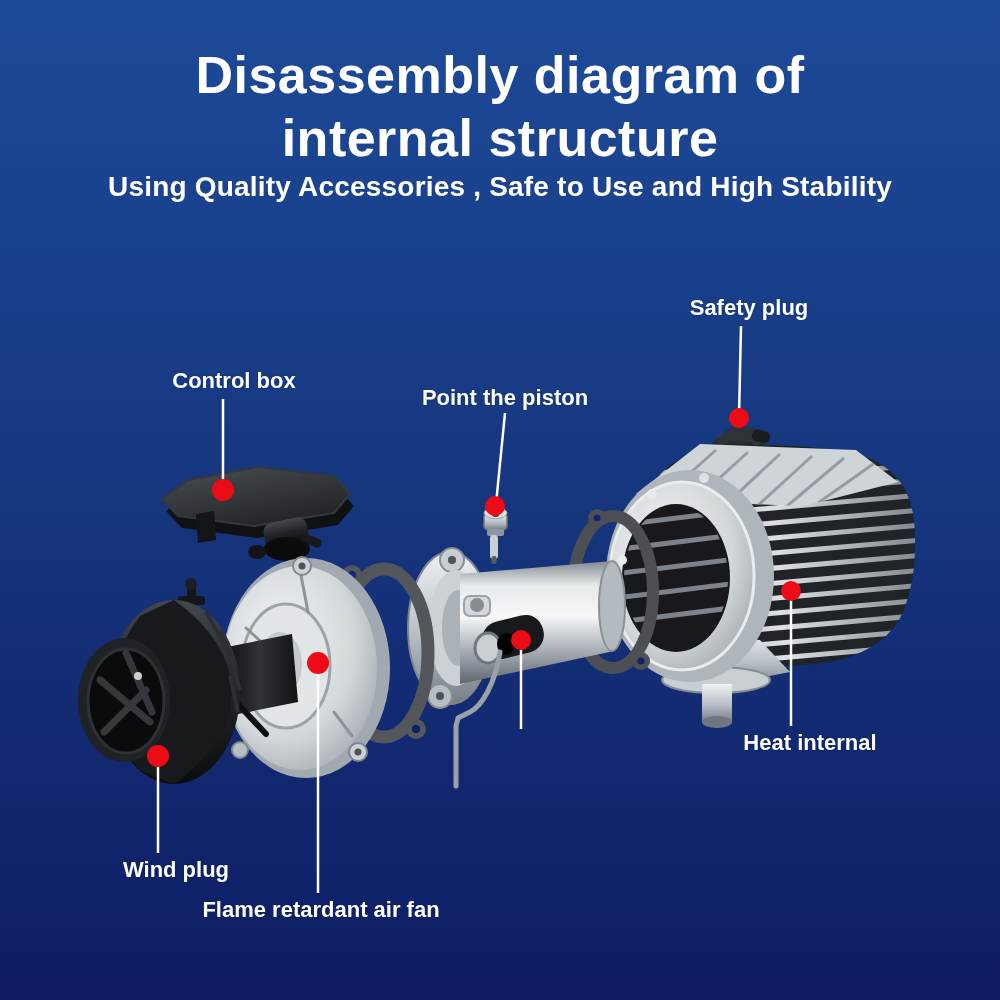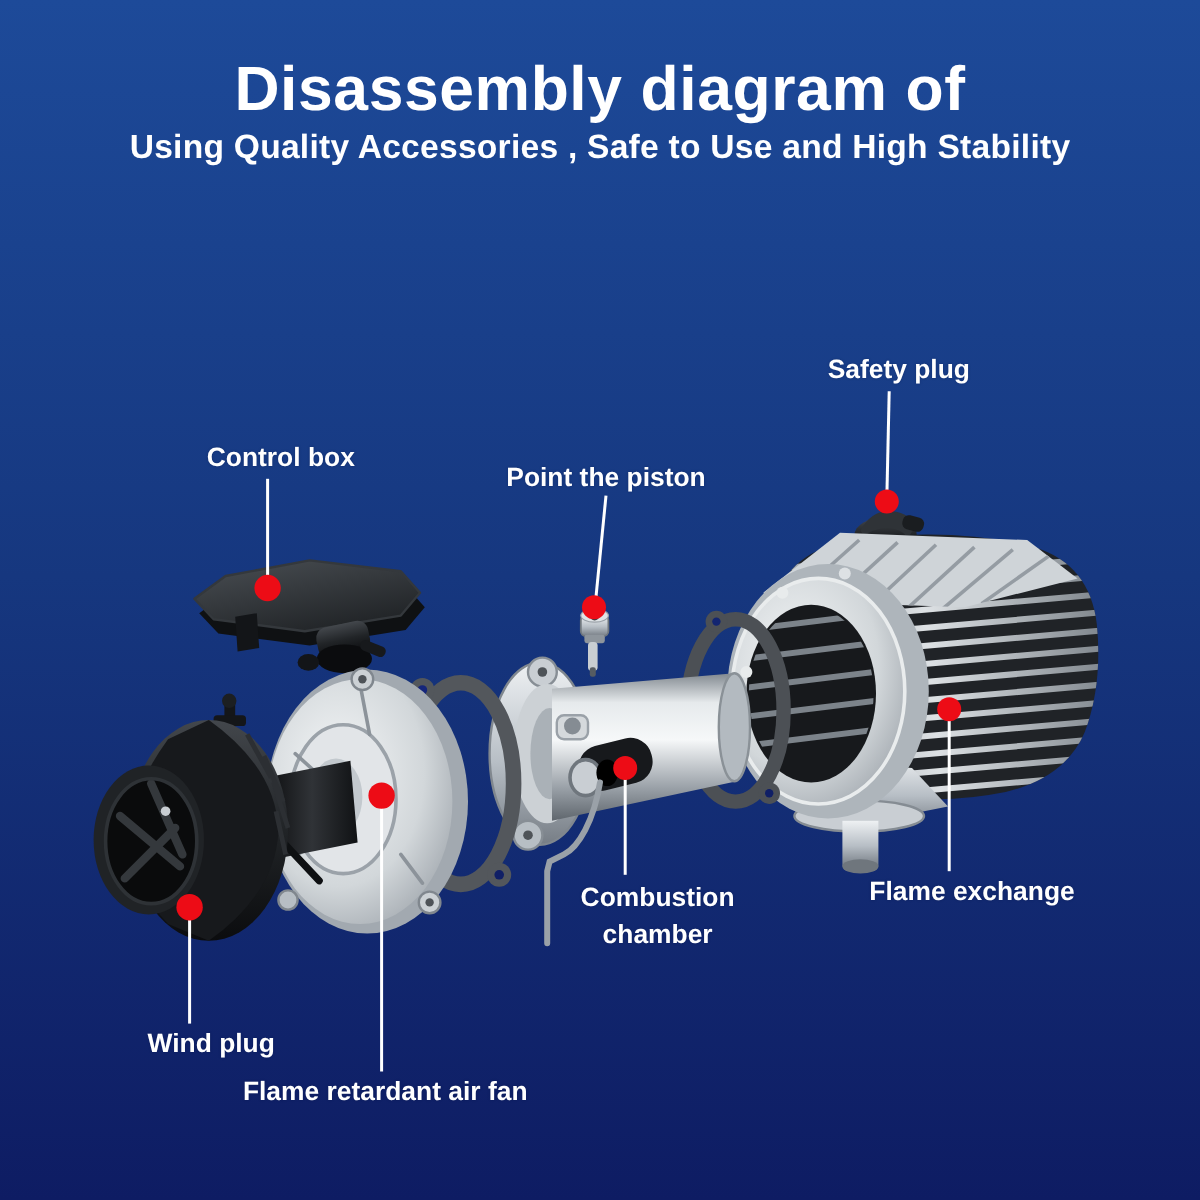--- a/index.html
+++ b/index.html
@@ -30,20 +30,21 @@
   .part-label.wrap { white-space:normal; width:190px; }
 </style>
 </head>
 <body>
 
 <div class="stage">
 
   <header class="header">
     <h1 class="title">
         <span class="tl">Disassembly diagram of</span>
+        <span class="tl">internal structure</span>
       </h1>
     <div class="subtitle">Using Quality Accessories , Safe to Use and High Stability</div>
   </header>
 
   <svg class="art" viewBox="0 0 1000 1000" aria-hidden="true">
     <defs>
       <linearGradient id="metalV" x1="0" y1="0" x2="0" y2="1">
         <stop offset="0" stop-color="#eef1f3"></stop>
           <stop offset="0.55" stop-color="#b7bec5"></stop>
           <stop offset="1" stop-color="#767d85"></stop>
@@ -253,16 +254,15 @@
       <circle class="marker-dot" cx="521" cy="640" r="10" fill="#ed0c16"></circle>
       <circle class="marker-dot" cx="791" cy="591" r="10" fill="#ed0c16"></circle>
     </g>
   </svg>
 
   <div class="part-label" style="left:234px; top:366px;">Control box</div>
   <div class="part-label" style="left:505px; top:383px;">Point the piston</div>
   <div class="part-label" style="left:749px; top:293px;">Safety plug</div>
   <div class="part-label" style="left:176px; top:855px;">Wind plug</div>
   <div class="part-label" style="left:321px; top:895px;">Flame retardant air fan</div>
-  <div class="part-label wrap" style="left:548px; top:733px;">Combustion chamber</div>
-  <div class="part-label" style="left:810px; top:728px;">Flame exchange</div>
+  <div class="part-label" style="left:810px; top:728px;">Heat internal</div>
 
 </div>
 
 </body></html>

